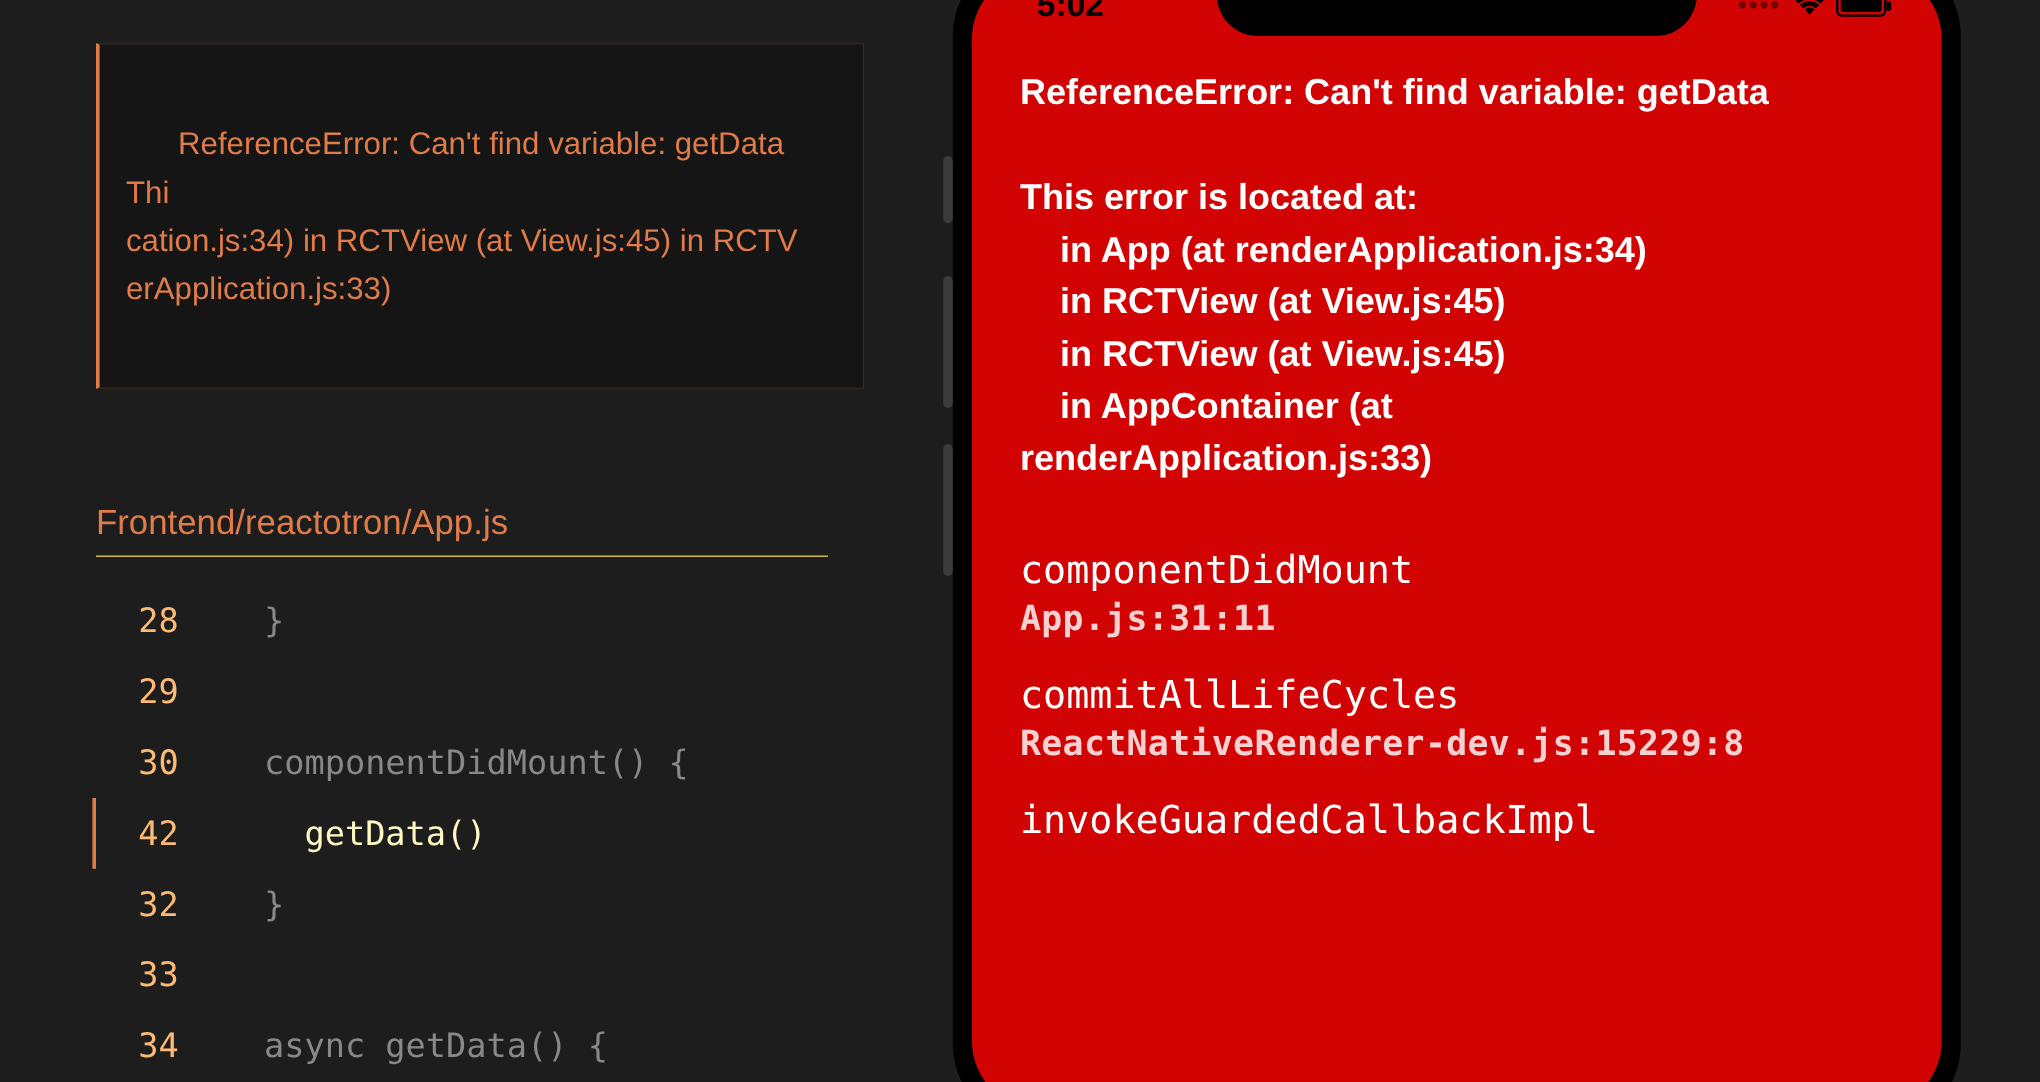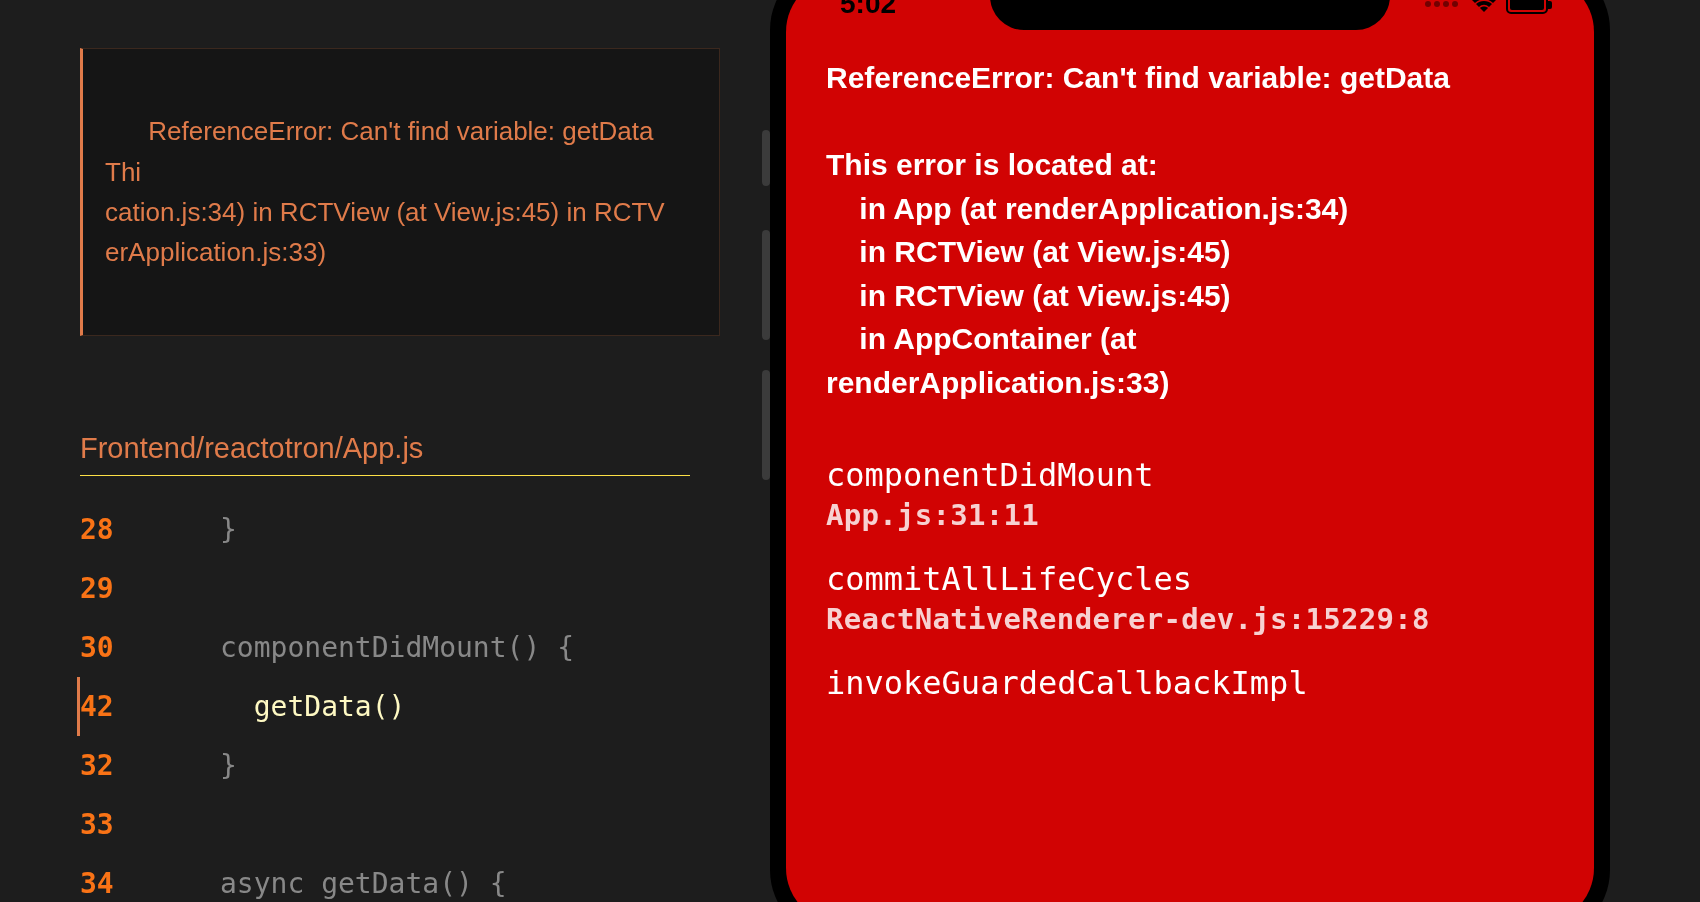--- a/index.html
+++ b/index.html
@@ -12,21 +12,21 @@
     color: #ccc;
   }
   .root {
     display: flex;
     width: 100%;
     height: 100%;
   }
   
   .left {
     flex: 0 0 770px;
-    padding: 48px 0 0 80px;
+    padding: 36px 0 0 80px;
     position: relative;
   }
   .error-box {
     border: 1px solid rgba(230,125,75,.18);
     border-left: 3px solid #e07b4a;
     background: rgba(0,0,0,.25);
     padding: 22px 26px 22px 22px;
     font-size: 26px;
     line-height: 1.55;
     color: #e07b4a;
@@ -47,34 +47,34 @@
     font-family: "SFMono-Regular", Menlo, Consolas, monospace;
   }
   .code-line {
     display: flex;
     align-items: center;
     height: 59px;
     font-size: 28px;
   }
   .gutter {
     width: 140px;
-    text-align: left;
+    text-align: center;
     padding-right: 36px;
-    color: #f97316;
+    color: #fdba74;
     font-variant-numeric: tabular-nums;
-    font-weight: bold;
   }
   .code-text { color: #888; white-space: pre; }
   .code-line.hl { border-left: 3px solid #e07b4a; margin-left: -3px; }
   .code-line.hl .code-text { color: #fef9c3; }
 
   
   .phone-wrap {
     flex: 1;
     position: relative;
+    margin-left: 24px;
   }
   .phone {
     position: absolute;
     top: -40px;
     left: 0;
     width: 840px;
     height: 980px;
     background: #000;
     border-radius: 70px;
     padding: 16px;

